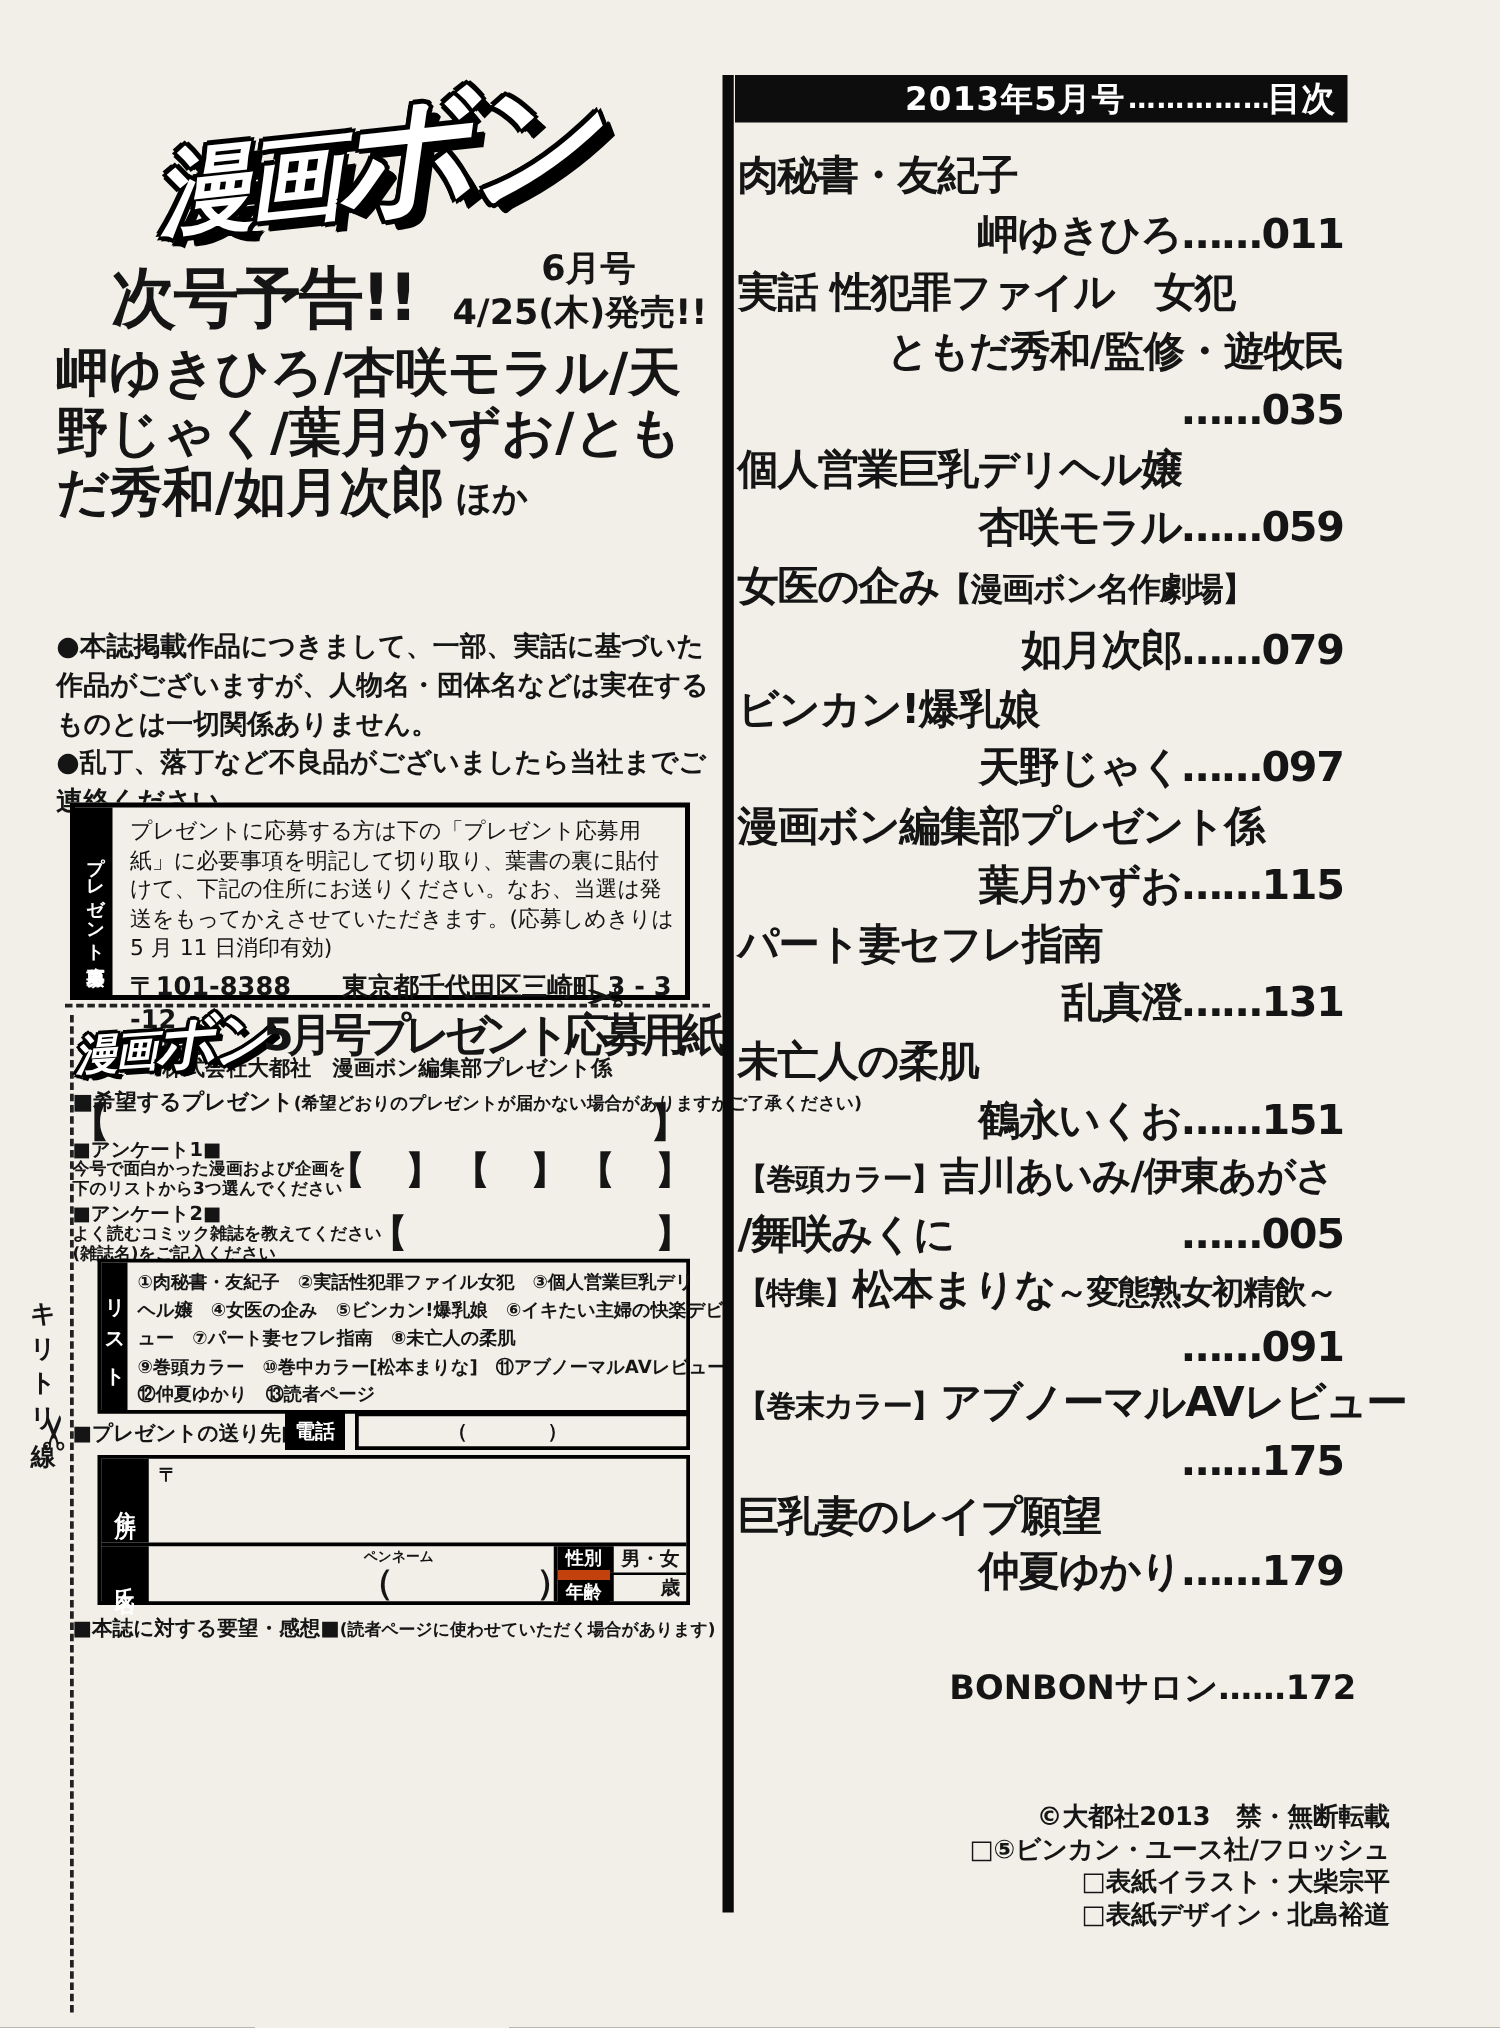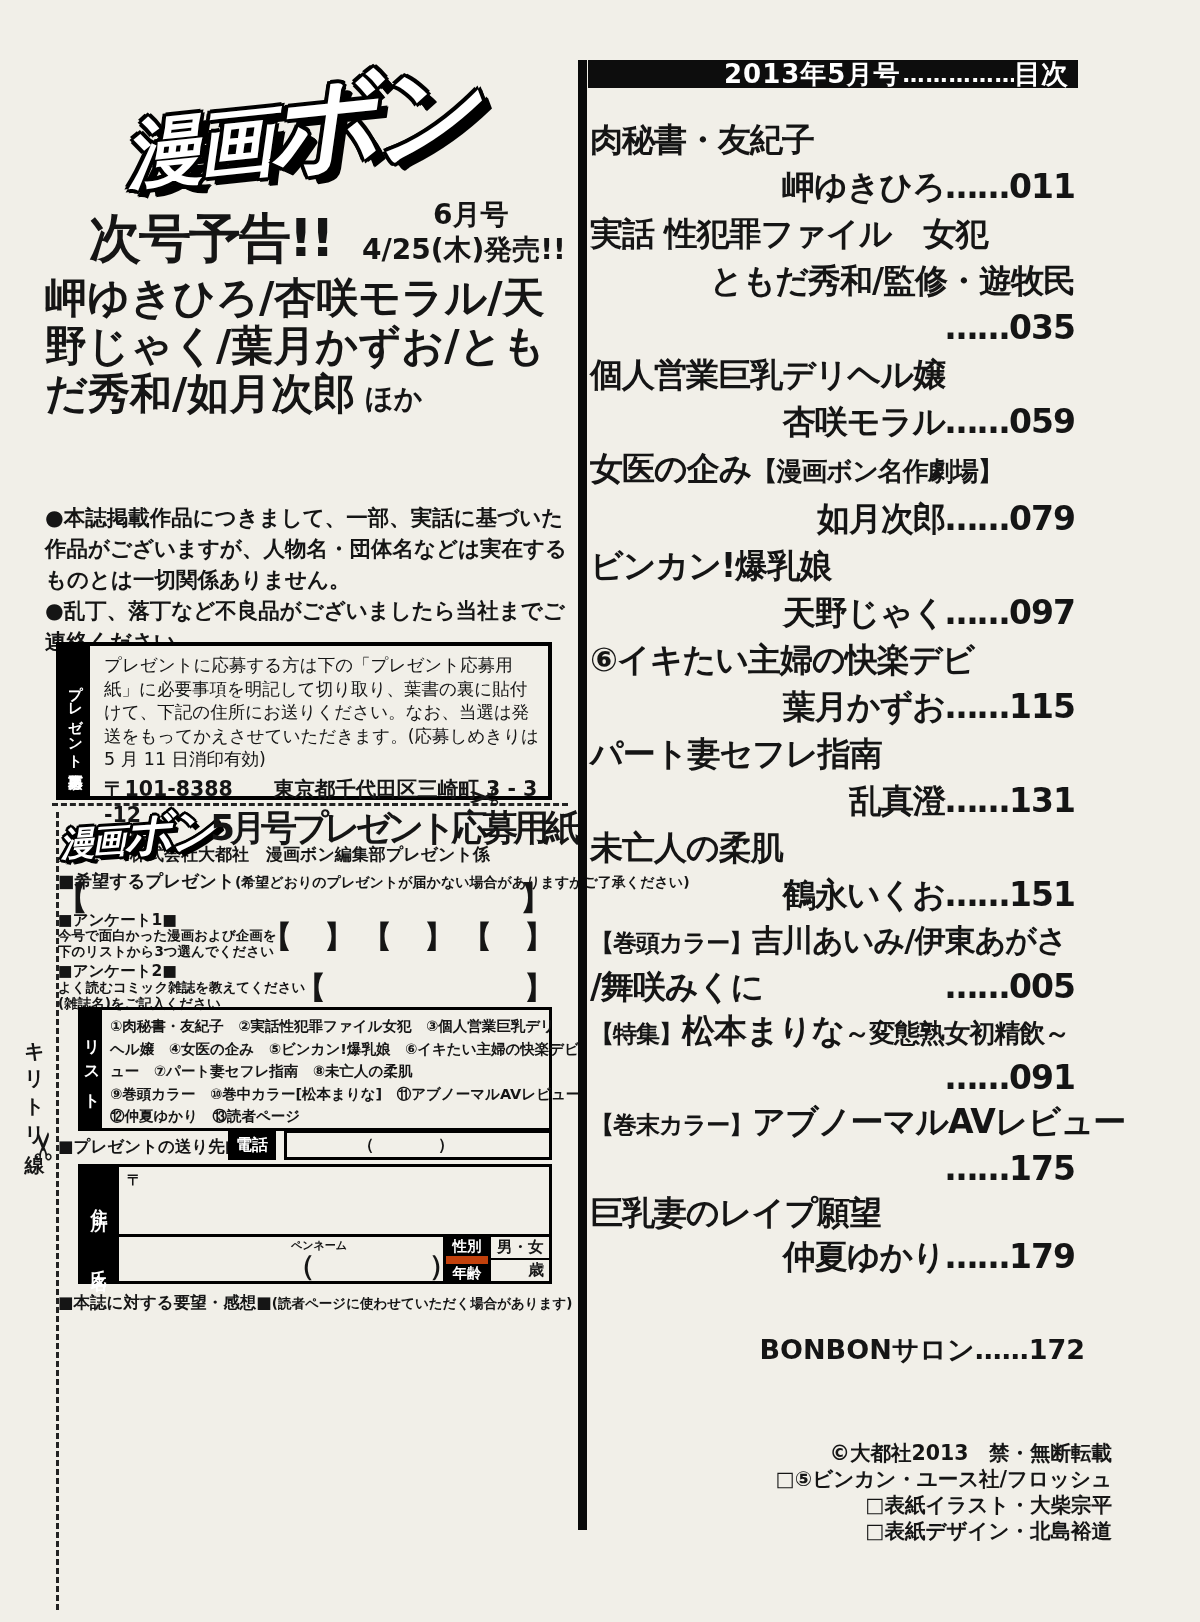--- a/index.html
+++ b/index.html
@@ -110,21 +110,21 @@
   .gv-cell.age { justify-content:flex-end; padding-right:5px; }
 
   .feedback { left:58px; top:1292px; white-space:nowrap; }
   .feedback-label { font-size:16.5px; font-weight:bold; }
   .feedback-note { font-size:13.5px; font-weight:bold; }
 
   
   .divider { left:578px; top:60px; width:9px; height:1470px; background:#0a0a0a; }
 
   
-  .banner { left:588px; top:60px; width:490px; height:28px; background:#0d0d0d; color:#fff;
+  .banner { left:588px; top:60px; width:490px; height:38px; background:#0d0d0d; color:#fff;
     display:flex; align-items:center; padding:0 10px; }
   .b-sp { flex:1.15; }
   .b-issue { font-size:26px; font-weight:bold; letter-spacing:1px; white-space:nowrap; }
   .b-dots { flex:1; overflow:hidden; white-space:nowrap; font-size:22px; font-weight:bold; letter-spacing:1px; padding:0 2px; }
   .b-label { font-size:27px; font-weight:bold; white-space:nowrap; }
 
   .toc { left:590px; top:116px; width:497px; }
   .toc-entry { }
   .toc-title { font-size:33px; font-weight:bold; line-height:47px; white-space:nowrap; letter-spacing:-1px; }
   .toc-prefix { font-size:24px; }
@@ -296,21 +296,21 @@
       </div>
       <div class="toc-entry">
         <div class="toc-title"><span>女医の企み</span><span class="toc-suffix">【漫画ボン名作劇場】</span></div>
         <div class="toc-credit">如月次郎……079</div>
       </div>
       <div class="toc-entry">
         <div class="toc-title"><span>ビンカン!爆乳娘</span></div>
         <div class="toc-credit">天野じゃく……097</div>
       </div>
       <div class="toc-entry">
-        <div class="toc-title"><span>⑥イキたい主婦の快楽デビ</span></div>
+        <div class="toc-title"><span>漫画ボン編集部プレゼント係</span></div>
         <div class="toc-credit">葉月かずお……115</div>
       </div>
       <div class="toc-entry">
         <div class="toc-title"><span>パート妻セフレ指南</span></div>
         <div class="toc-credit">乱真澄……131</div>
       </div>
       <div class="toc-entry">
         <div class="toc-title"><span>未亡人の柔肌</span></div>
         <div class="toc-credit">鶴永いくお……151</div>
       </div>

